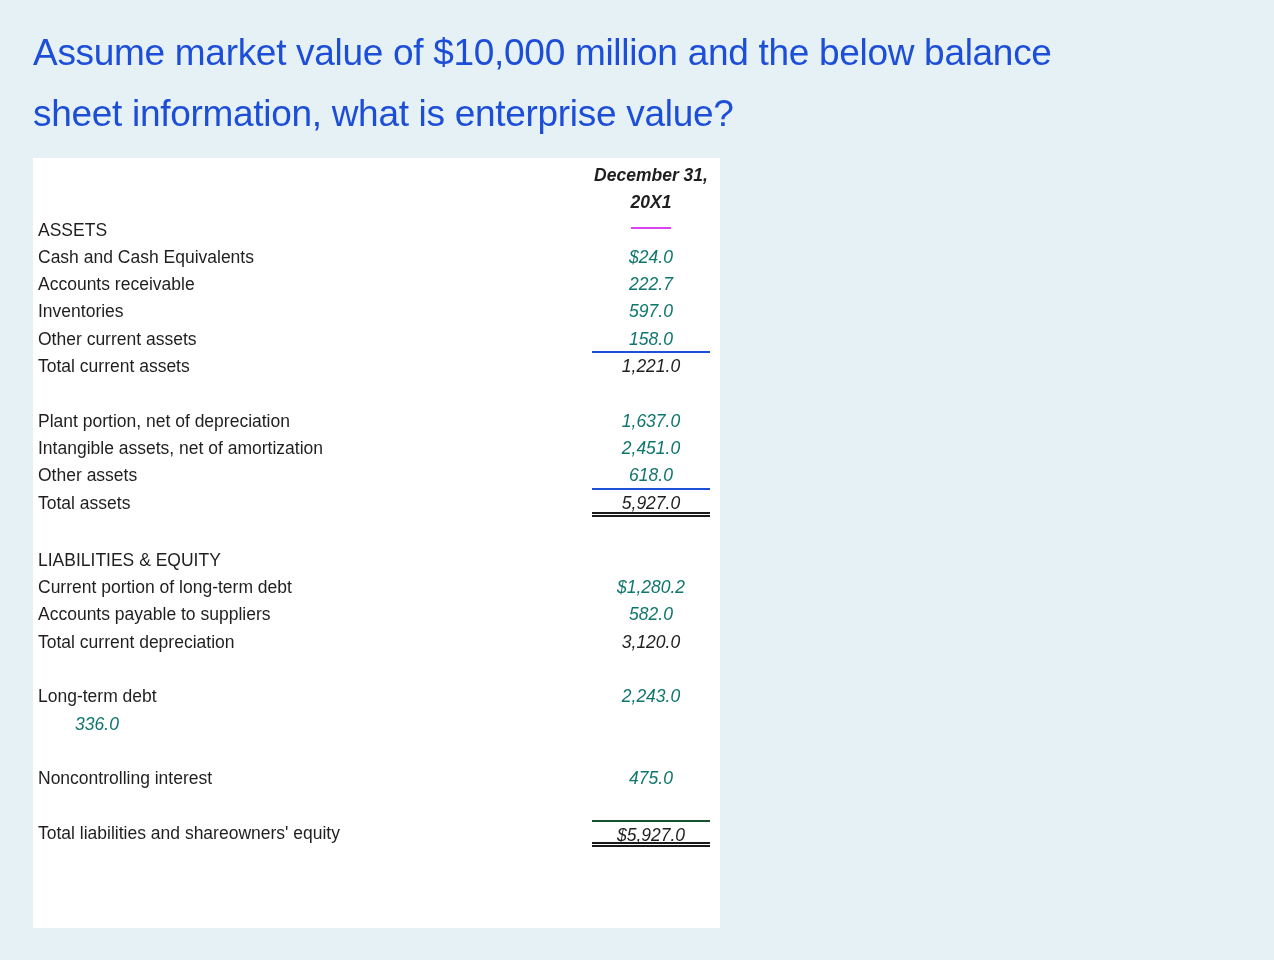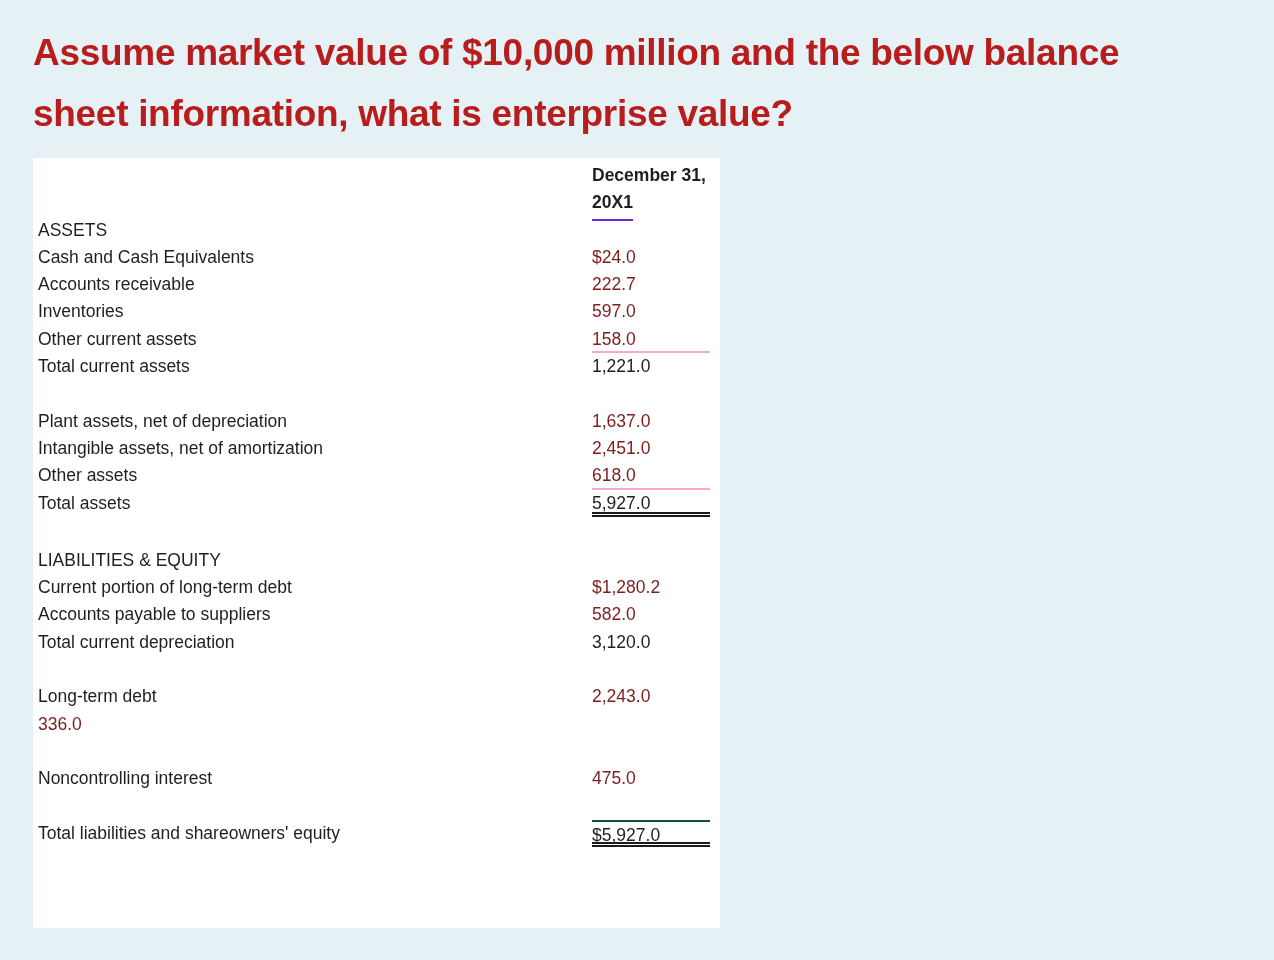--- a/index.html
+++ b/index.html
@@ -8,57 +8,58 @@
     width: 1274px; height: 960px;
     background: #e5f1f4;
     font-family: "Liberation Sans", sans-serif;
     position: relative;
     overflow: hidden;
   }
   .question {
     position: absolute;
     left: 33px; top: 22px;
     width: 1210px;
-    font-weight: bold;
+    font-weight: normal;
     font-size: 37px;
     line-height: 61px;
     letter-spacing: -0.3px;
-    color: #b91c1c;
+    color: #1d4ed8;
   }
   .question .qline { display: block; }
   .sheet {
     position: absolute;
     left: 33px; top: 158px;
     width: 687px; height: 770px;
     background: #ffffff;
     padding: 4px 10px 0 5px;
     font-size: 17.5px;
     color: #1f1f1f;
   }
   .row {
     display: flex;
     justify-content: space-between;
     height: 27.3px;
     line-height: 27.3px;
   }
   .lbl { white-space: nowrap; }
   .val {
     width: 118px;
-    text-align: left;
+    text-align: center;
     white-space: nowrap;
+    font-style: italic;
   }
   .hdr { font-weight: bold; }
   .year {
     display: inline-block;
     line-height: 21px;
-    border-bottom: 2px solid #6d28d9;
-    padding-bottom: 6px;
+    border-bottom: 2px solid #d946ef;
+    padding-bottom: 14px;
   }
-  .blue { color: #7f1d1d; }
-  .rule-below { border-bottom: 2px solid #f9a8d4; }
+  .blue { color: #0f766e; }
+  .rule-below { border-bottom: 2px solid #1d4ed8; }
   .dbl-below  { border-bottom: 5px double #1a1a1a; }
   .rule-above { border-top: 2px solid #14532d; }
   .spacer { height: 27.3px; }
   .spacer-lg { height: 30px; }
 </style>
 </head>
 <body>
 
 <div class="question">
   <span class="qline">Assume market value of $10,000 million and the below balance</span>
@@ -97,21 +98,21 @@
     <span class="val blue rule-below">158.0</span>
   </div>
   <div class="row">
     <span class="lbl">Total current assets</span>
     <span class="val">1,221.0</span>
   </div>
 
   <div class="spacer"></div>
 
   <div class="row">
-    <span class="lbl">Plant assets, net of depreciation</span>
+    <span class="lbl">Plant portion, net of depreciation</span>
     <span class="val blue">1,637.0</span>
   </div>
   <div class="row">
     <span class="lbl">Intangible assets, net of amortization</span>
     <span class="val blue">2,451.0</span>
   </div>
   <div class="row">
     <span class="lbl">Other assets</span>
     <span class="val blue rule-below">618.0</span>
   </div>

